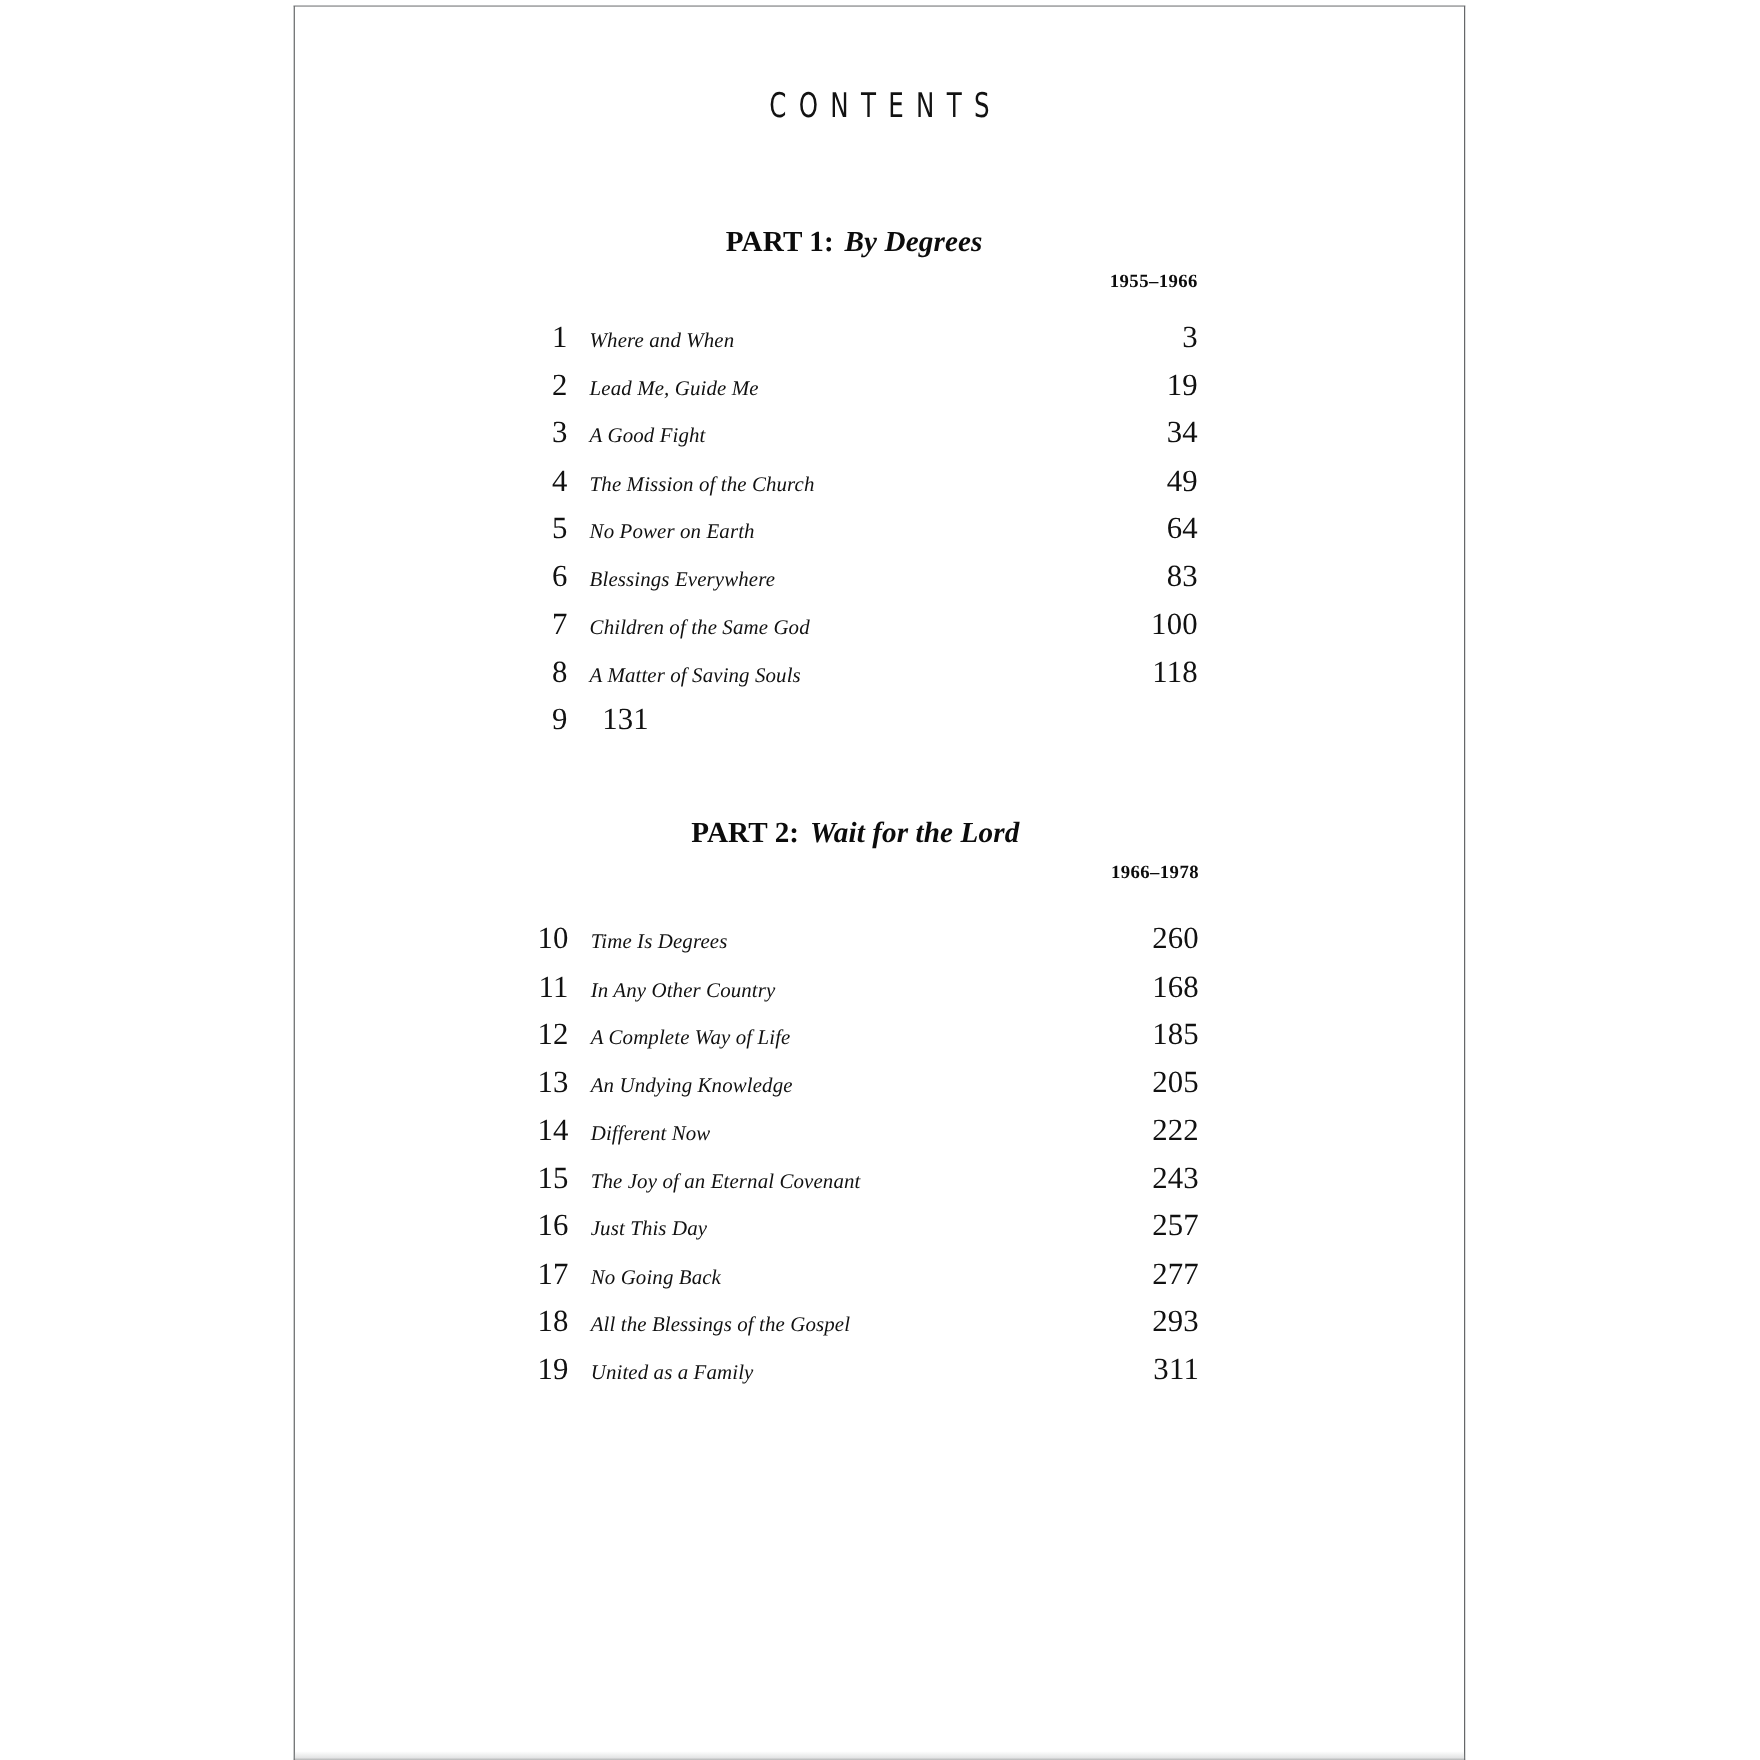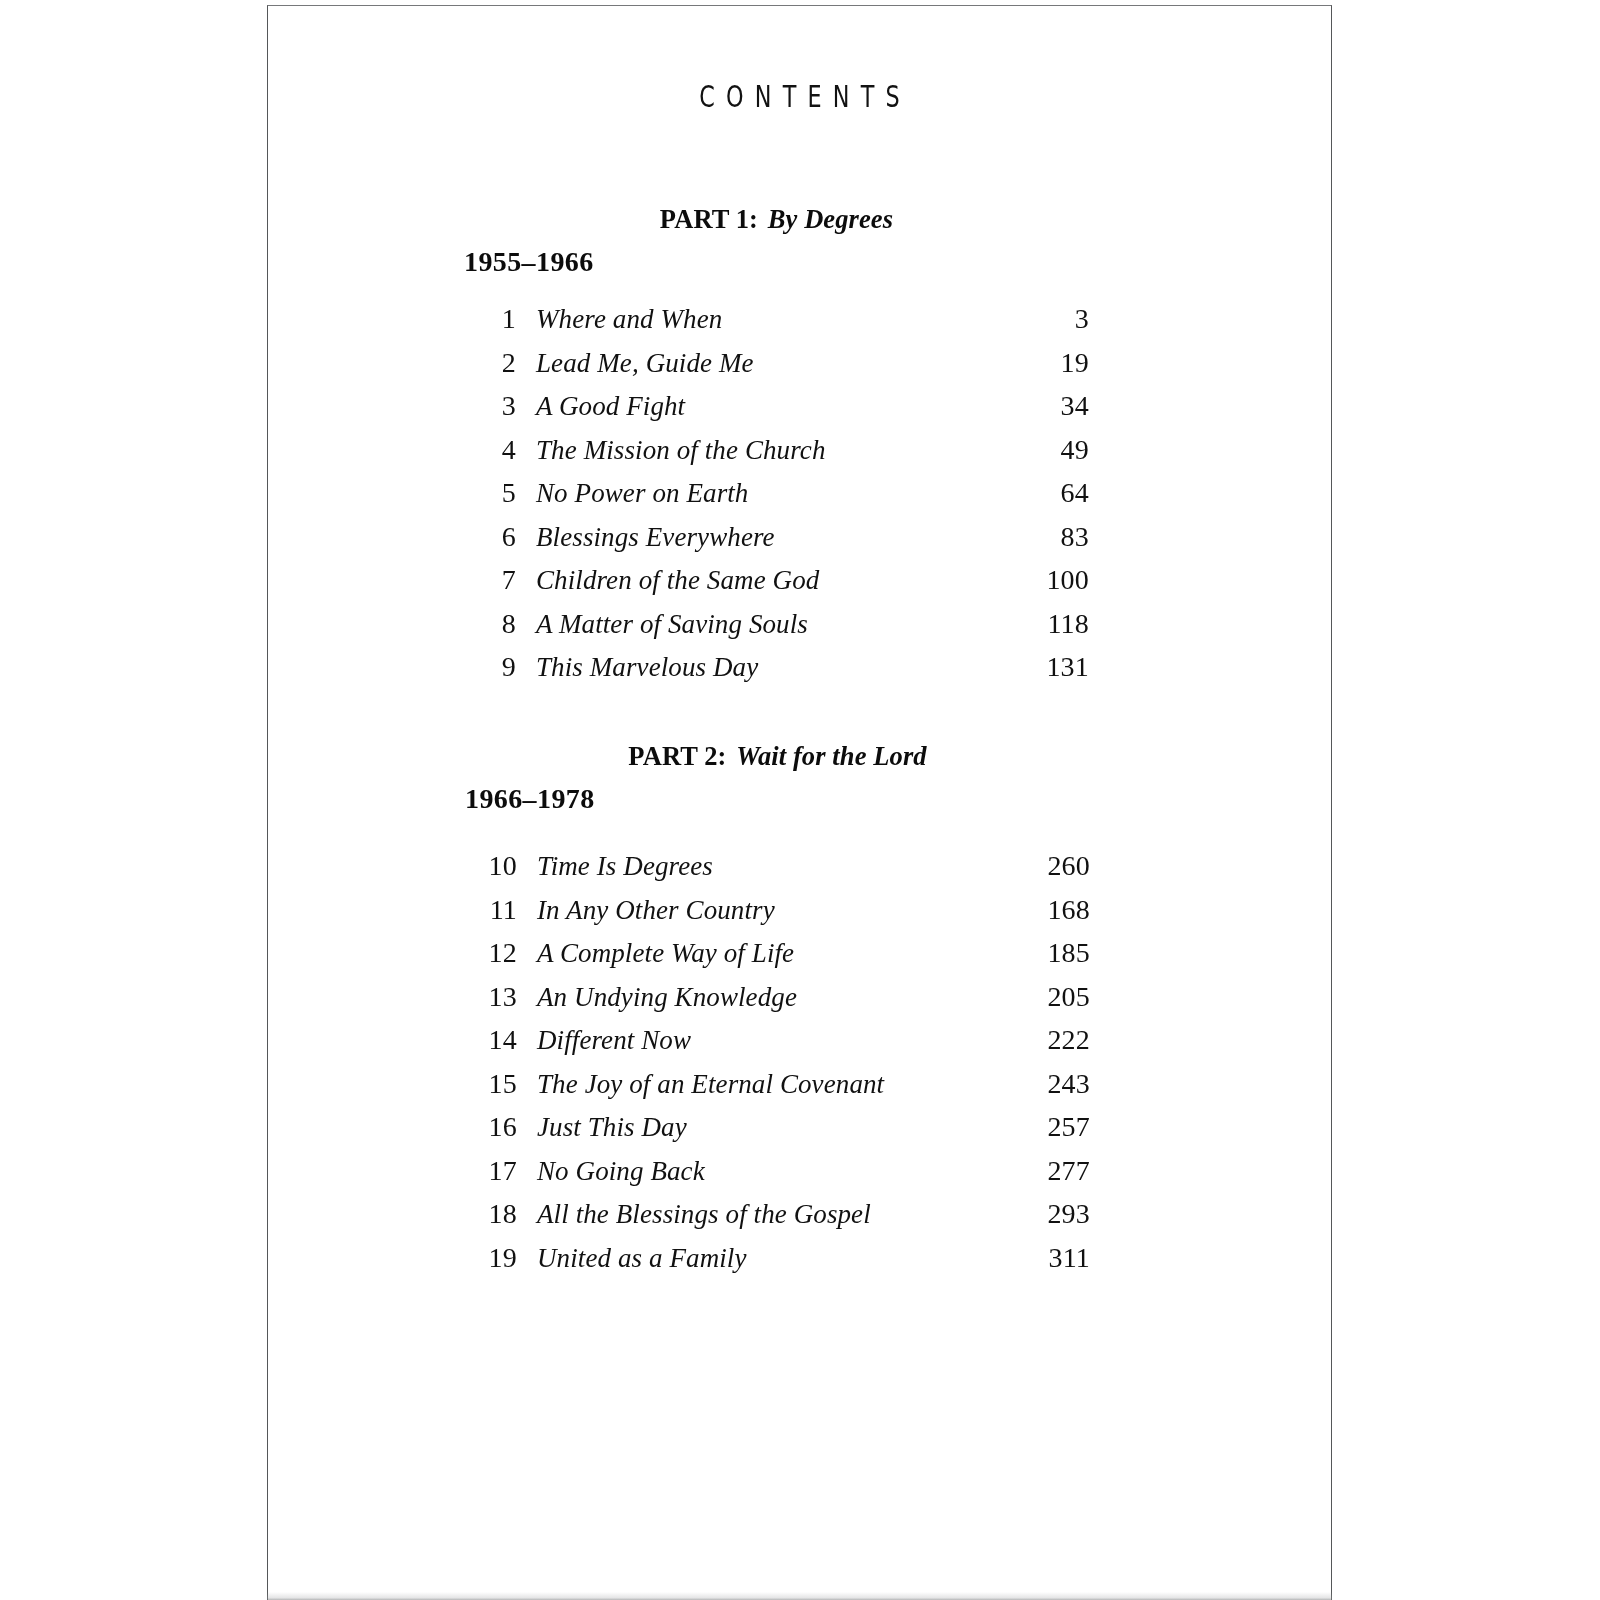--- a/index.html
+++ b/index.html
@@ -63,22 +63,22 @@
     color: #0c0c0c;
     letter-spacing: 0.1px;
     white-space: nowrap;
   }
   .part-heading .part-label { font-style: normal; }
   .part-heading .part-name {
     font-style: italic;
     margin-left: 3px;
   }
   .part-years {
-    text-align: left;
-    font-size: 28px;
+    text-align: right;
+    font-size: 17px;
     font-weight: bold;
     color: #0c0c0c;
     margin-top: 11px;
     letter-spacing: 0.4px;
   }
 
   .chapter-list {
     margin: 0;
     padding: 0;
     list-style: none;
@@ -92,21 +92,21 @@
   .ch-num {
     flex: 0 0 52px;
     text-align: right;
     font-size: 28px;
     font-style: normal;
     letter-spacing: 0.2px;
   }
   .ch-title {
     flex: 1 1 auto;
     padding-left: 20px;
-    font-size: 27px;
+    font-size: 19px;
     font-style: italic;
     white-space: nowrap;
     letter-spacing: 0.1px;
   }
   .ch-page {
     flex: 0 0 74px;
     text-align: right;
     font-size: 28px;
     font-style: normal;
     letter-spacing: 0.2px;
@@ -181,21 +181,20 @@
           <span class="ch-title">Children of the Same God</span>
           <span class="ch-page">100</span>
         </li>
         <li class="chapter-row">
           <span class="ch-num">8</span>
           <span class="ch-title">A Matter of Saving Souls</span>
           <span class="ch-page">118</span>
         </li>
         <li class="chapter-row">
           <span class="ch-num">9</span>
-          <span class="ch-title">This Marvelous Day</span>
           <span class="ch-page">131</span>
         </li>
       </ul>
     </section>
 
     <section class="part-block" id="part-block-1">
       <div class="part-heading">
         <span class="part-label">PART 2:</span>
         <span class="part-name">Wait for the Lord</span>
       </div>

